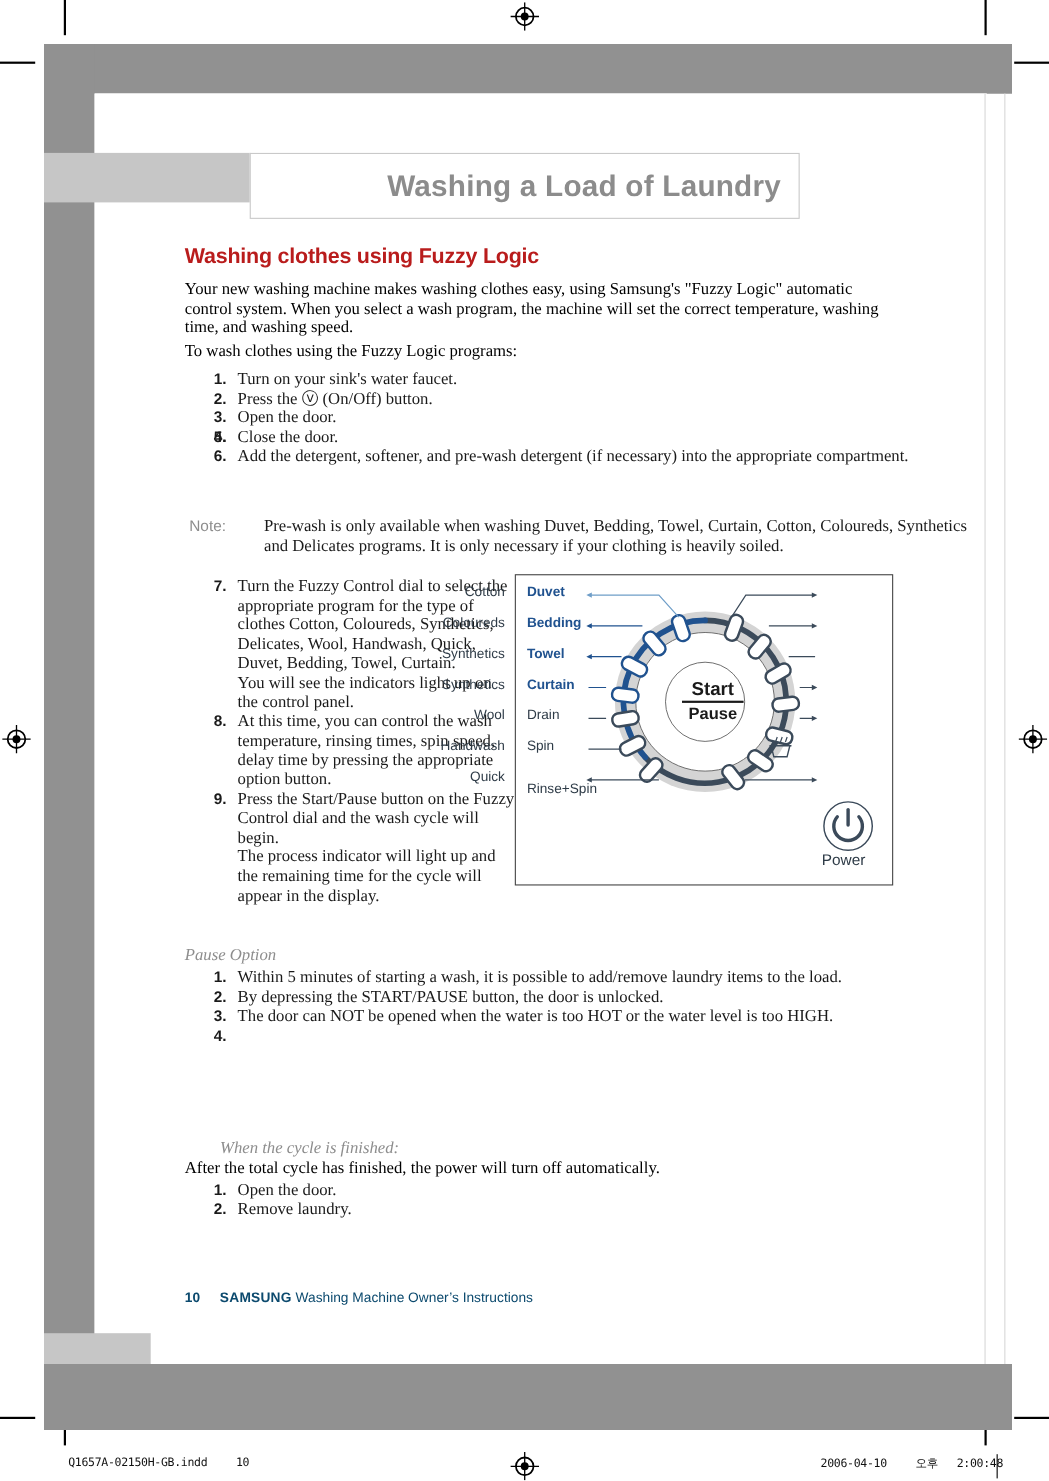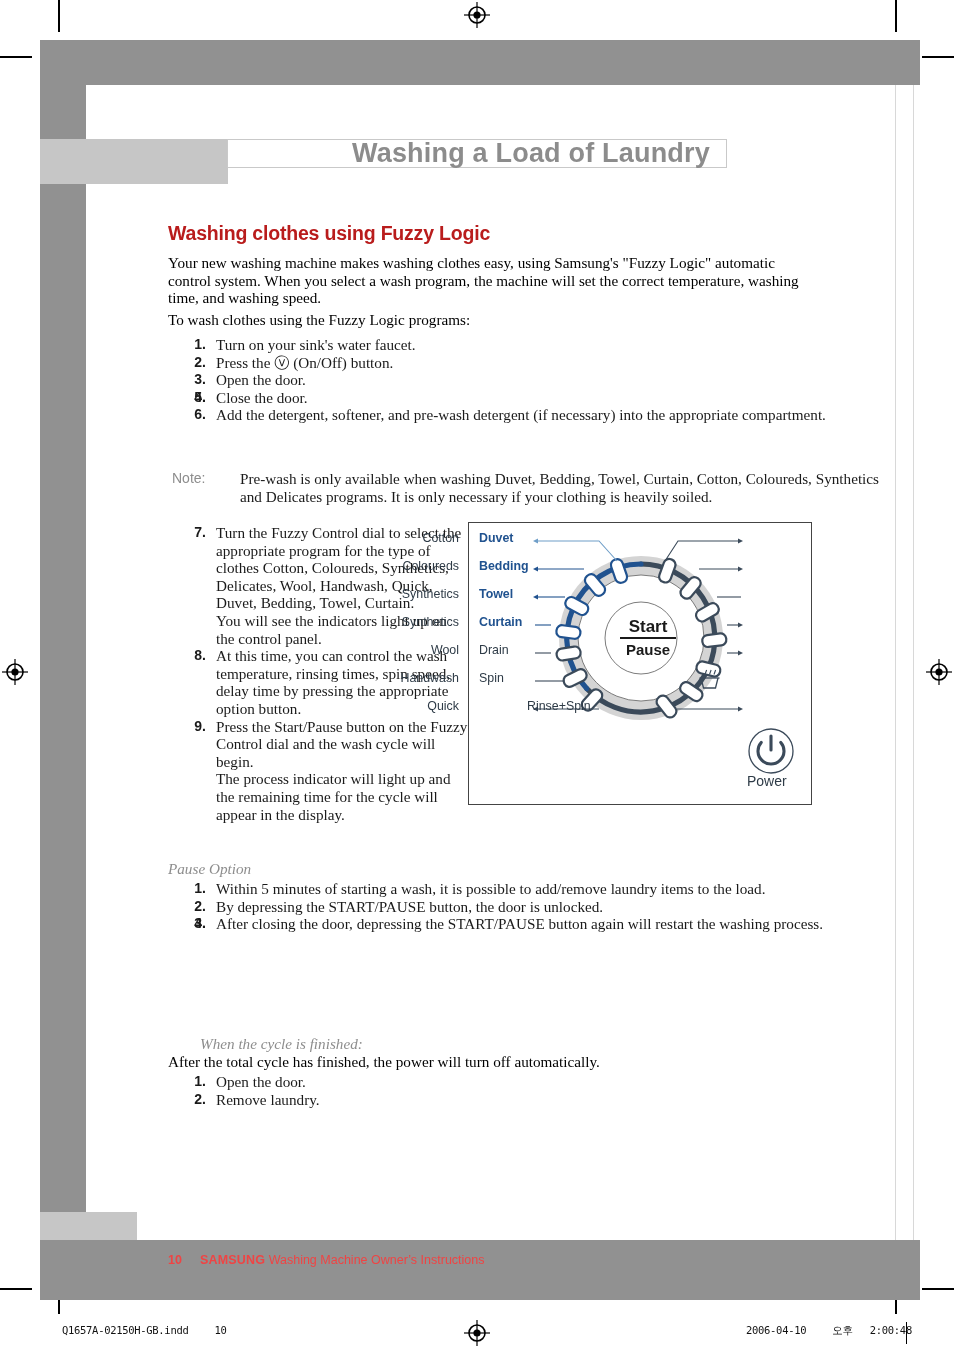--- a/index.html
+++ b/index.html
@@ -12,21 +12,21 @@
   .reg svg{display:block;}
 
   
   .frame-dark{position:absolute;background:#919191;}
   .frame-light{position:absolute;background:#c6c6c6;}
   .page-white{position:absolute;background:#ffffff;}
   .hairline{position:absolute;background:#d8d8d8;}
 
   
   #chapter-header{
-    position:absolute;left:227px;top:139px;width:500px;height:29px;
+    position:absolute;left:227px;top:139px;width:500px;height:60px;
     background:#ffffff;border:1px solid #c9c9c9;box-sizing:border-box;
     display:flex;align-items:center;justify-content:flex-end;
     padding-right:16px;
   }
   #chapter-header .txt{
     font-family:"Liberation Sans", sans-serif;font-weight:bold;
     font-size:27px;color:#8c8c8c;letter-spacing:0.2px;
   }
 
   
@@ -64,22 +64,22 @@
     position:absolute;font-family:"Liberation Sans", sans-serif;
     font-size:12.4px;color:#2e3b47;white-space:nowrap;
   }
   #panel-figure .fig-lbl.blue{color:#20528f;font-weight:bold;}
   #panel-figure .fig-lbl.r{text-align:right;}
 
   #panel-figure svg{position:absolute;left:0;top:0;}
 
   
   #page-footer{
-    position:absolute;left:168px;top:1253px;
-    font-family:"Liberation Sans", sans-serif;font-size:12.5px;color:#ef4444;
+    position:absolute;left:168px;top:1173px;
+    font-family:"Liberation Sans", sans-serif;font-size:12.5px;color:#0c4a6e;
     white-space:nowrap;
   }
   #page-footer .pg{font-weight:bold;}
   #page-footer .brand{font-weight:bold;letter-spacing:0.2px;}
 
   
   .slug{
     position:absolute;top:1324px;
     font-family:"DejaVu Sans Mono", monospace;font-size:10.5px;color:#111;
     white-space:nowrap;letter-spacing:-0.3px;
@@ -182,22 +182,22 @@
 You will see the indicators light up on the control panel.</span></li>
       <li><span class="num">8.</span><span style="white-space: pre-line;">At this time, you can control the wash temperature, rinsing times, spin speed, delay time  by pressing the appropriate option button.</span></li>
       <li><span class="num">9.</span><span style="white-space: pre-line;">Press the Start/Pause button on the Fuzzy Control dial and the wash cycle will begin.
 The process indicator will light up and the remaining time for the cycle will appear in the display.</span></li>
     </ol>
 
   <div class="ital-head" style="position:absolute;left:0;top:860px;">Pause Option</div>
   <ol class="steps" id="pause-steps" style="position:absolute;left:0;top:880px;width:660px;">
       <li><span class="num">1.</span><span style="white-space: pre-line;">Within 5 minutes of starting a wash, it is possible to add/remove laundry items to the load.</span></li>
       <li><span class="num">2.</span><span style="white-space: pre-line;">By depressing the START/PAUSE button, the door is unlocked.</span></li>
-      <li><span class="num">3.</span></li>
-      <li><span class="num">4.</span><span style="white-space: pre-line;">After closing the door, depressing the START/PAUSE button again will restart the washing process.</span></li>
+      <li><span class="num">3.</span><span style="white-space: pre-line;">The door can NOT be opened when the water is too HOT or the water level is too HIGH.</span></li>
+      <li><span class="num">4.</span></li>
     </ol>
 
   <div class="ital-head" style="position:absolute;left:0;top:1035px;margin-left:32px;">When the cycle is finished:</div>
   <p class="para" style="position:absolute;left:0;top:1053px;width:640px;">After the total cycle has finished, the power will turn off automatically.</p>
   <ol class="steps" id="finish-steps" style="position:absolute;left:0;top:1073px;width:660px;">
       <li><span class="num">1.</span><span style="white-space: pre-line;">Open the door.</span></li>
       <li><span class="num">2.</span><span style="white-space: pre-line;">Remove laundry.</span></li>
     </ol>
 </div>
 
@@ -291,21 +291,21 @@
 
   <div class="fig-lbl" style="left:278px;top:250px;font-size:14px;">Power</div>
 
   <div id="left-label-stack" style="position:absolute;left:0;top:0;">
       <div class="fig-lbl blue" style="left: 10px; top: 8px;">Duvet</div>
       <div class="fig-lbl blue" style="left: 10px; top: 36px;">Bedding</div>
       <div class="fig-lbl blue" style="left: 10px; top: 64px;">Towel</div>
       <div class="fig-lbl blue" style="left: 10px; top: 92px;">Curtain</div>
       <div class="fig-lbl" style="left: 10px; top: 120px;">Drain</div>
       <div class="fig-lbl" style="left: 10px; top: 148px;">Spin</div>
-      <div class="fig-lbl" style="left: 10px; top: 176px; margin-left: 48px;">Rinse+Spin</div>
+      <div class="fig-lbl" style="left: 10px; top: 187px;">Rinse+Spin</div>
     </div>
   <div id="right-label-stack" style="position:absolute;left:0;top:0;">
       <div class="fig-lbl r" style="right: 10px; left: auto; top: 8px;">Cotton</div>
       <div class="fig-lbl r" style="right: 10px; left: auto; top: 36px;">Coloureds</div>
       <div class="fig-lbl r" style="right: 10px; left: auto; top: 64px;">Synthetics</div>
       <div class="fig-lbl r" style="right: 10px; left: auto; top: 92px;">Synthetics</div>
       <div class="fig-lbl r" style="right: 10px; left: auto; top: 120px;">Wool</div>
       <div class="fig-lbl r" style="right: 10px; left: auto; top: 148px;">Handwash</div>
       <div class="fig-lbl r" style="right: 10px; left: auto; top: 176px;">Quick</div>
     </div>

